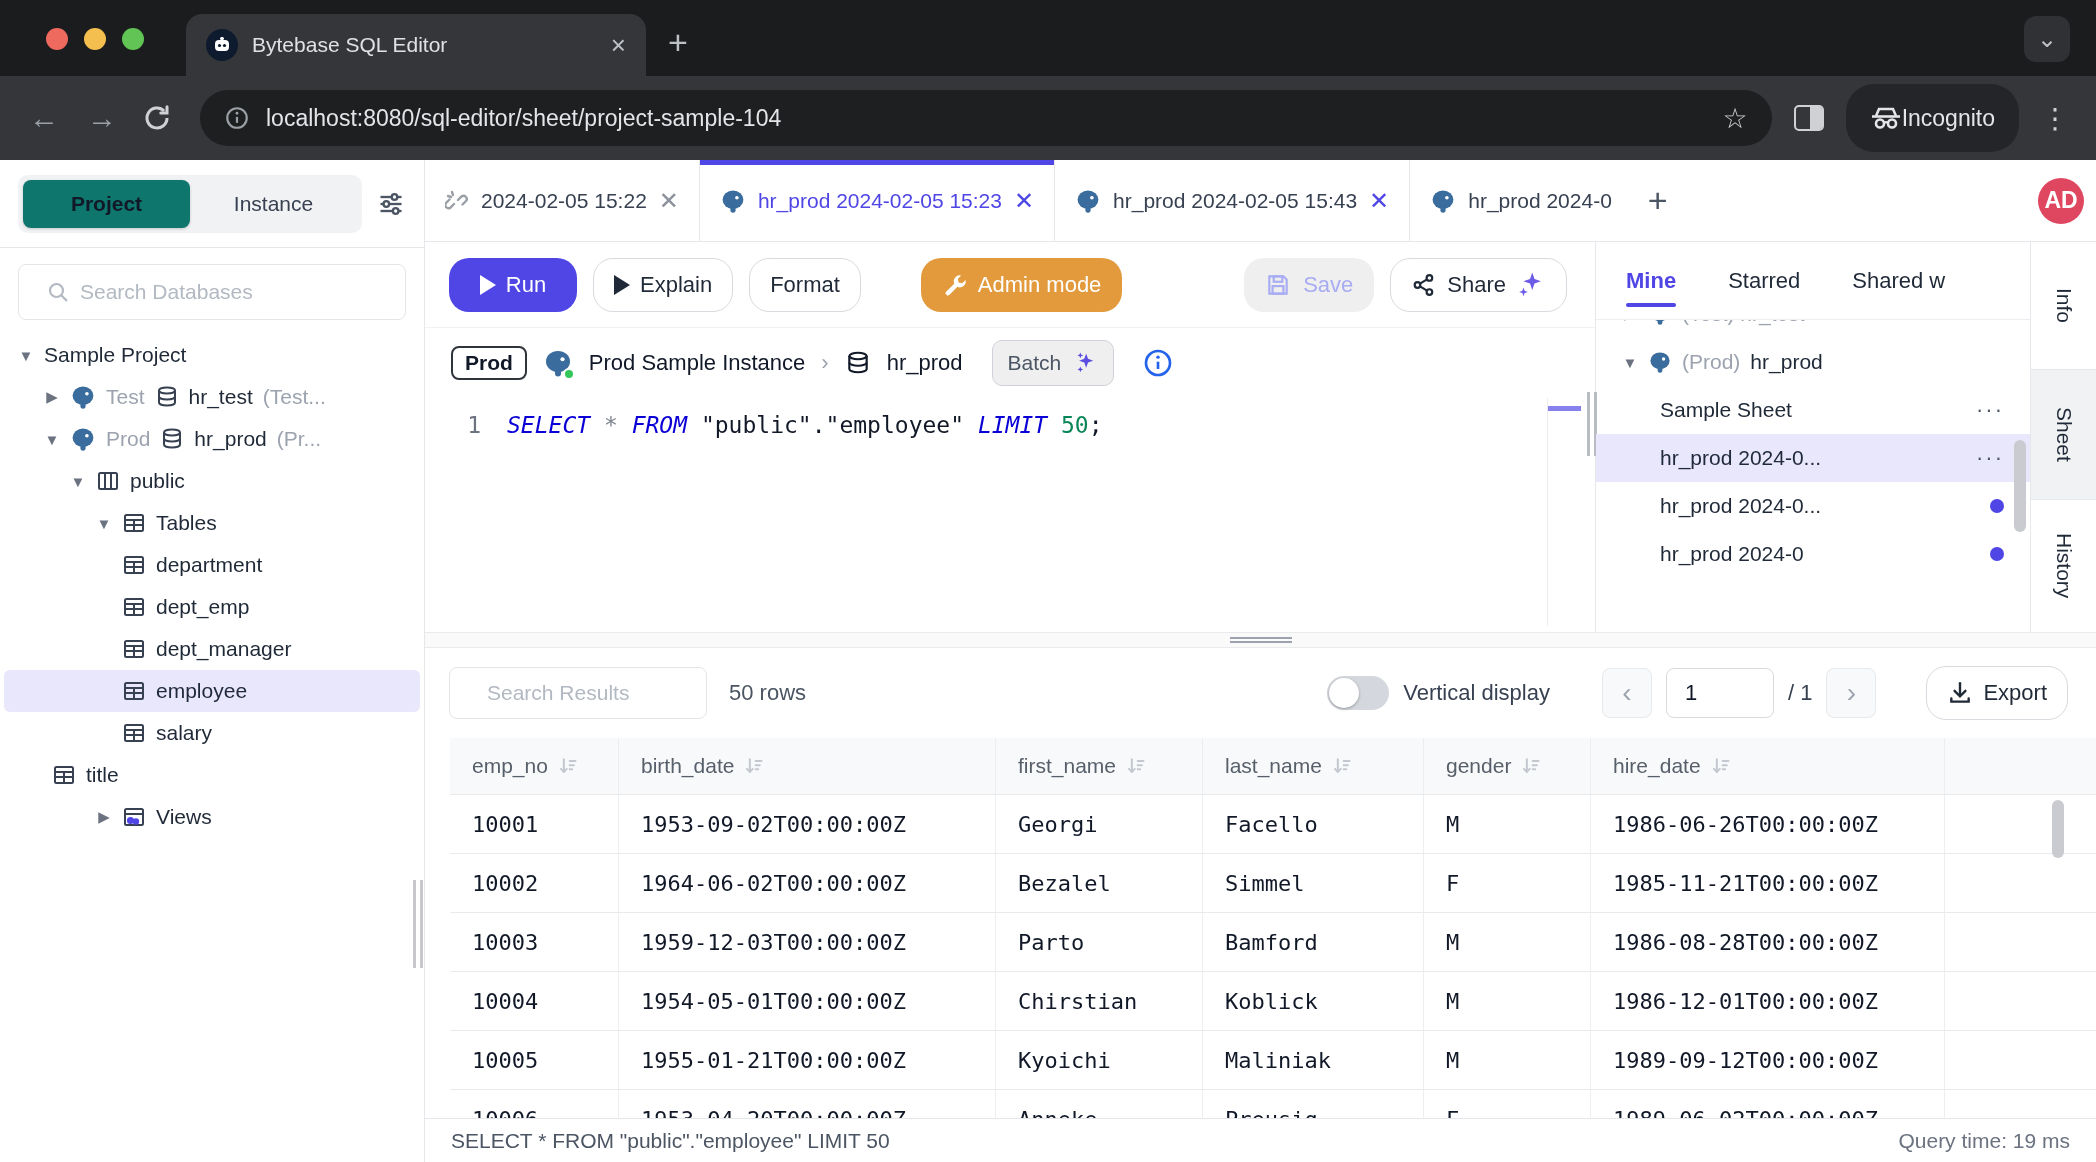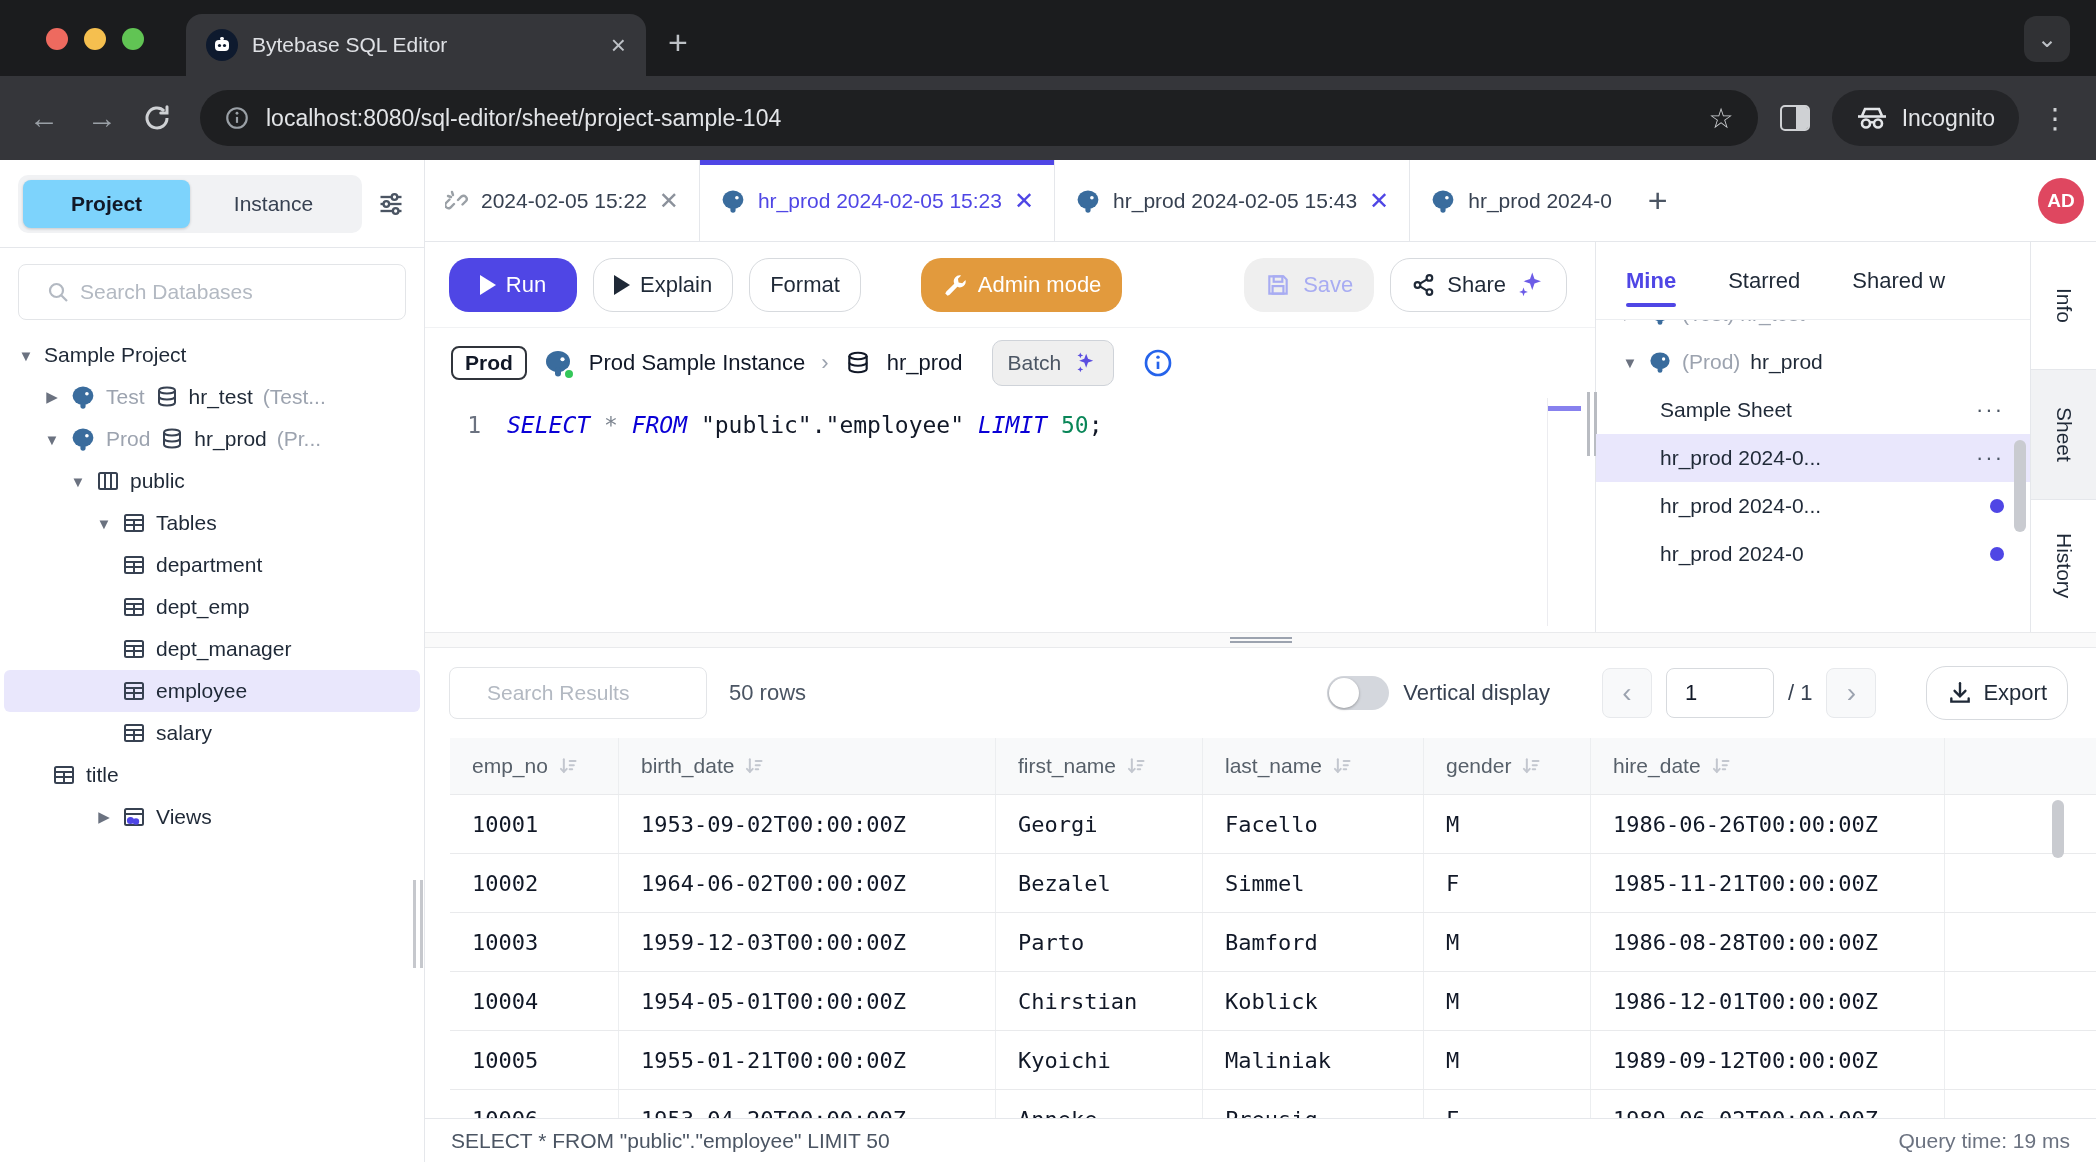--- a/index.html
+++ b/index.html
@@ -23,29 +23,29 @@
     color:#bdc1c6; display:flex; align-items:center; justify-content:center; font-size:24px; }
   .urlrow { height:84px; background:#35363a; display:flex; align-items:center; padding:0 26px; gap:22px; }
   .nav-ic { color:#9aa0a6; font-size:30px; width:36px; text-align:center; }
   .nav-ic.reload { color:#cfd1d4; }
   .url-pill { flex:1; height:56px; background:#1e1f21; border-radius:28px; display:flex; align-items:center; padding:0 24px; gap:16px; }
   .url-info { color:#9aa0a6; }
   .url-text { color:#e3e5e8; font-size:23px; flex:1; white-space:nowrap; overflow:hidden; }
   .url-star { color:#cfd1d4; font-size:28px; }
   .sidepanel-ic { width:30px; height:26px; border:2.5px solid #cfd1d4; border-radius:5px; position:relative; }
   .sidepanel-ic::after{ content:""; position:absolute; right:0; top:0; bottom:0; width:12px; background:#cfd1d4; border-radius:0 2px 2px 0;}
-  .incog { height:56px; background:#242528; border-radius:28px; display:flex; align-items:center; gap:14px; padding:0 24px; color:#e3e5e8; font-size:23px; }
+  .incog { height:68px; background:#242528; border-radius:28px; display:flex; align-items:center; padding:0 24px; color:#e3e5e8; font-size:23px; }
   .dots3 { color:#cfd1d4; font-size:28px; letter-spacing:1px; }
   
   .app { display:flex; height:1002px; }
   .sidebar { width:425px; border-right:1px solid #e5e7eb; display:flex; flex-direction:column; position:relative; }
   .seg-row { height:88px; border-bottom:1px solid #e5e7eb; display:flex; align-items:center; padding:0 18px; gap:14px; }
   .seg { flex:1; background:#f1f2f4; border-radius:10px; padding:5px; display:flex; height:58px; }
   .seg-item { flex:1; display:flex; align-items:center; justify-content:center; font-size:21px; color:#374151; border-radius:8px; }
-  .seg-item.active { background:#7dd3fc; color:#111827; font-weight:700; box-shadow:0 1px 3px rgba(0,0,0,.18); }
+  .seg-item.active { background:#0f766e; color:#111827; font-weight:700; box-shadow:0 1px 3px rgba(0,0,0,.18); }
   .filter-ic { flex:none; }
   .search-box { margin:16px 18px 10px; height:56px; border:1px solid #e3e5e8; border-radius:8px; display:flex; align-items:center; padding:0 27px; gap:10px; background:#fff;}
   .search-box input { border:none; outline:none; font-size:21px; color:#374151; flex:1; font-family:inherit; background:transparent;}
   .search-box input::placeholder { color:#b3b9c2; }
   .tree { font-size:21px; color:#1f2937; padding-top:4px; }
   .tree-row { height:42px; display:flex; align-items:center; gap:10px; padding-right:8px; }
   .caret { color:#6b7280; font-size:15px; width:16px; text-align:center; flex:none;}
   .env-label { color:#9ca3af; }
   .suffix { color:#9ca3af; }
   .hl { background:#e9e7fc; border-radius:6px; margin:0 4px; }
@@ -56,21 +56,21 @@
   .main { flex:1; display:flex; flex-direction:column; min-width:0; }
   .sheet-tabs { height:82px; border-bottom:1px solid #e5e7eb; display:flex; align-items:stretch; }
   .stab { display:flex; align-items:center; gap:12px; padding:0 20px; border-right:1px solid #e5e7eb; font-size:21px; color:#374151; position:relative; white-space:nowrap;}
   .stab .x { font-size:24px; color:#8b919b; }
   .stab.active { color:#4f46e5; }
   .stab.active::before { content:""; position:absolute; left:0; right:0; top:0; height:5px; background:#4f46e5; }
   .stab.active .x, .stab.blue-x .x { color:#4f46e5; }
   .stab.cut { max-width:250px; overflow:hidden; border-right:none; }
   .add-tab { align-self:center; font-size:34px; color:#4b5563; padding:0 16px; }
   .avatar { margin-left:auto; align-self:center; margin-right:12px; width:46px; height:46px; border-radius:50%;
-    background:#df4760; color:#fff; font-size:19px; font-weight:700; display:flex; align-items:center; justify-content:center; flex:none;}
+    background:#df4760; color:#fff; font-size:23px; font-weight:700; display:flex; align-items:center; justify-content:center; flex:none;}
   .content-row { height:390px; display:flex; }
   .editor-col { flex:1; display:flex; flex-direction:column; min-width:0; }
   .ed-toolbar { height:86px; display:flex; align-items:center; padding:0 24px; gap:16px; border-bottom:1px solid #f1f2f4; }
   .btn { height:54px; border-radius:20px; display:flex; align-items:center; gap:10px; padding:0 20px; font-size:22px; border:1px solid transparent; }
   .btn-run { background:#4f46e5; color:#fff; width:128px; justify-content:center;}
   .btn-plain { background:#fff; border-color:#d7dade; color:#1f2937; }
   .btn-admin { background:#e29a3d; color:#fff; margin-left:44px; }
   .btn-save { color:#a8acf2; gap:12px; margin-left:auto; }
   .btn-share { background:#fff; border-color:#d7dade; color:#1f2937; margin-right:4px;}
   .play { width:0; height:0; border-left:16px solid currentColor; border-top:10px solid transparent; border-bottom:10px solid transparent; }

